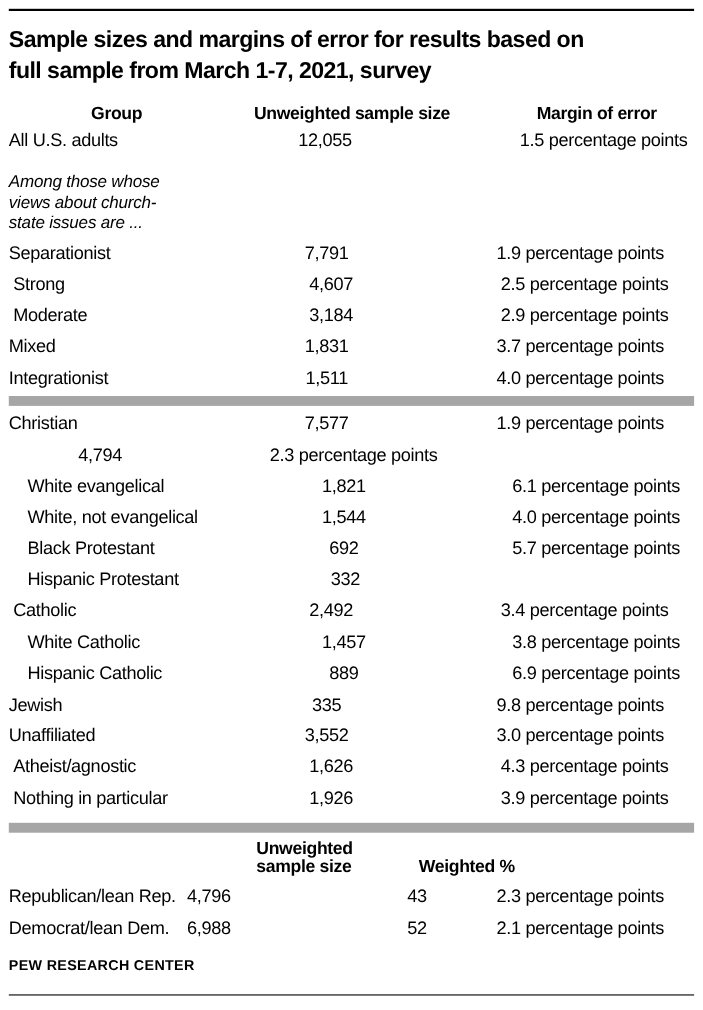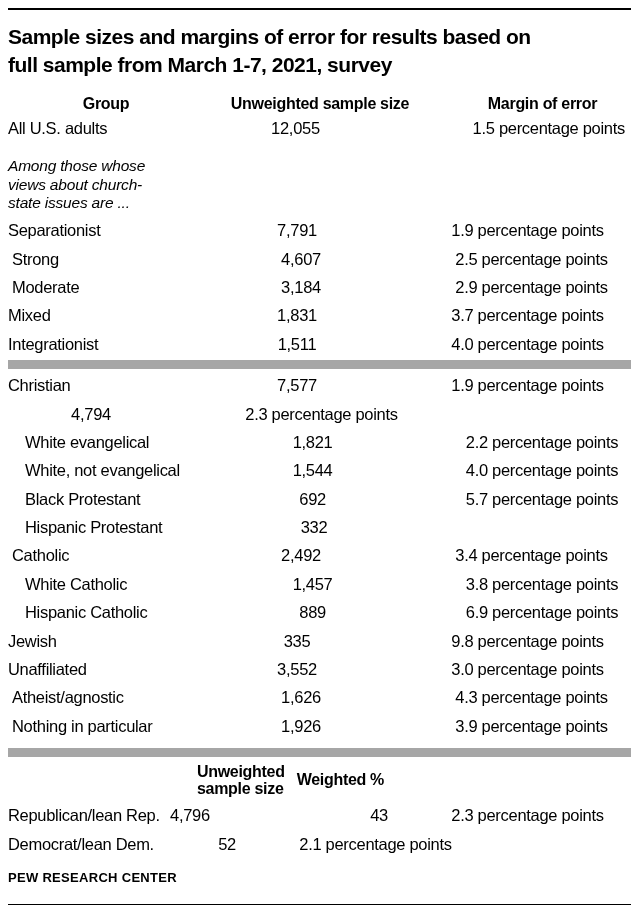--- a/index.html
+++ b/index.html
@@ -51,23 +51,23 @@
 
   .sec-church { margin-top: 4px; }
   .sec-religion { margin-top: 2px; }
 
   .bar { height: 9px; background: #a6a6a6; margin: 0 8px; }
   .bar-1 { margin-top: 2px; }
   .bar-2 { margin-top: 7px; }
 
   
   .party-hdr {
-    display: flex; align-items: center;
-    margin-top: 6px; padding-left: 12px;
-    font-weight: bold; font-size: 16px; line-height: 17px; letter-spacing: -0.3px;
+    display: flex; align-items: flex-end;
+    margin-top: 6px; padding-left: 0;
+    font-weight: bold; font-size: 16px; line-height: 17px; letter-spacing: -0.3px; gap: 48px;
   }
   .ph-sp { width: 185px; }
   .ph-unw { white-space: nowrap; }
   .ph-w { margin-left: 12px; white-space: nowrap; }
 
   .party-rows { margin-top: 5px; }
   .prow {
     display: flex; align-items: center;
     padding-left: 8px; height: 28.4px;
     font-size: 16.5px; letter-spacing: -0.3px;
@@ -156,21 +156,21 @@
   </div>
   <div class="row">
     <div class="c2">4,794</div>
     <div class="spA"></div>
     <div class="c3">2.3 percentage points</div>
   </div>
   <div class="row">
     <div class="c1 ind2">White evangelical</div>
     <div class="c2">1,821</div>
     <div class="spA"></div>
-    <div class="c3">2.2 percentage points</div>
+    <div class="c3">6.1 percentage points</div>
   </div>
   <div class="row">
     <div class="c1 ind2">White, not evangelical</div>
     <div class="c2">1,544</div>
     <div class="spA"></div>
     <div class="c3">4.0 percentage points</div>
   </div>
   <div class="row">
     <div class="c1 ind2">Black Protestant</div>
     <div class="c2">692</div>
@@ -240,20 +240,21 @@
 <div class="party-rows">
   <div class="prow">
     <div class="p1">Republican/lean Rep.</div>
     <div class="p2">4,796</div>
     <div class="pw">43</div>
     <div class="psp"></div>
     <div class="p3">2.3 percentage points</div>
   </div>
   <div class="prow">
     <div class="p1">Democrat/lean Dem.</div>
+    <div class="p2">6,988</div>
     <div class="pw">52</div>
     <div class="psp"></div>
     <div class="p3">2.1 percentage points</div>
   </div>
 </div>
 
 <div class="pew">PEW RESEARCH CENTER</div>
 
 <div class="rule-bottom"></div>
 

